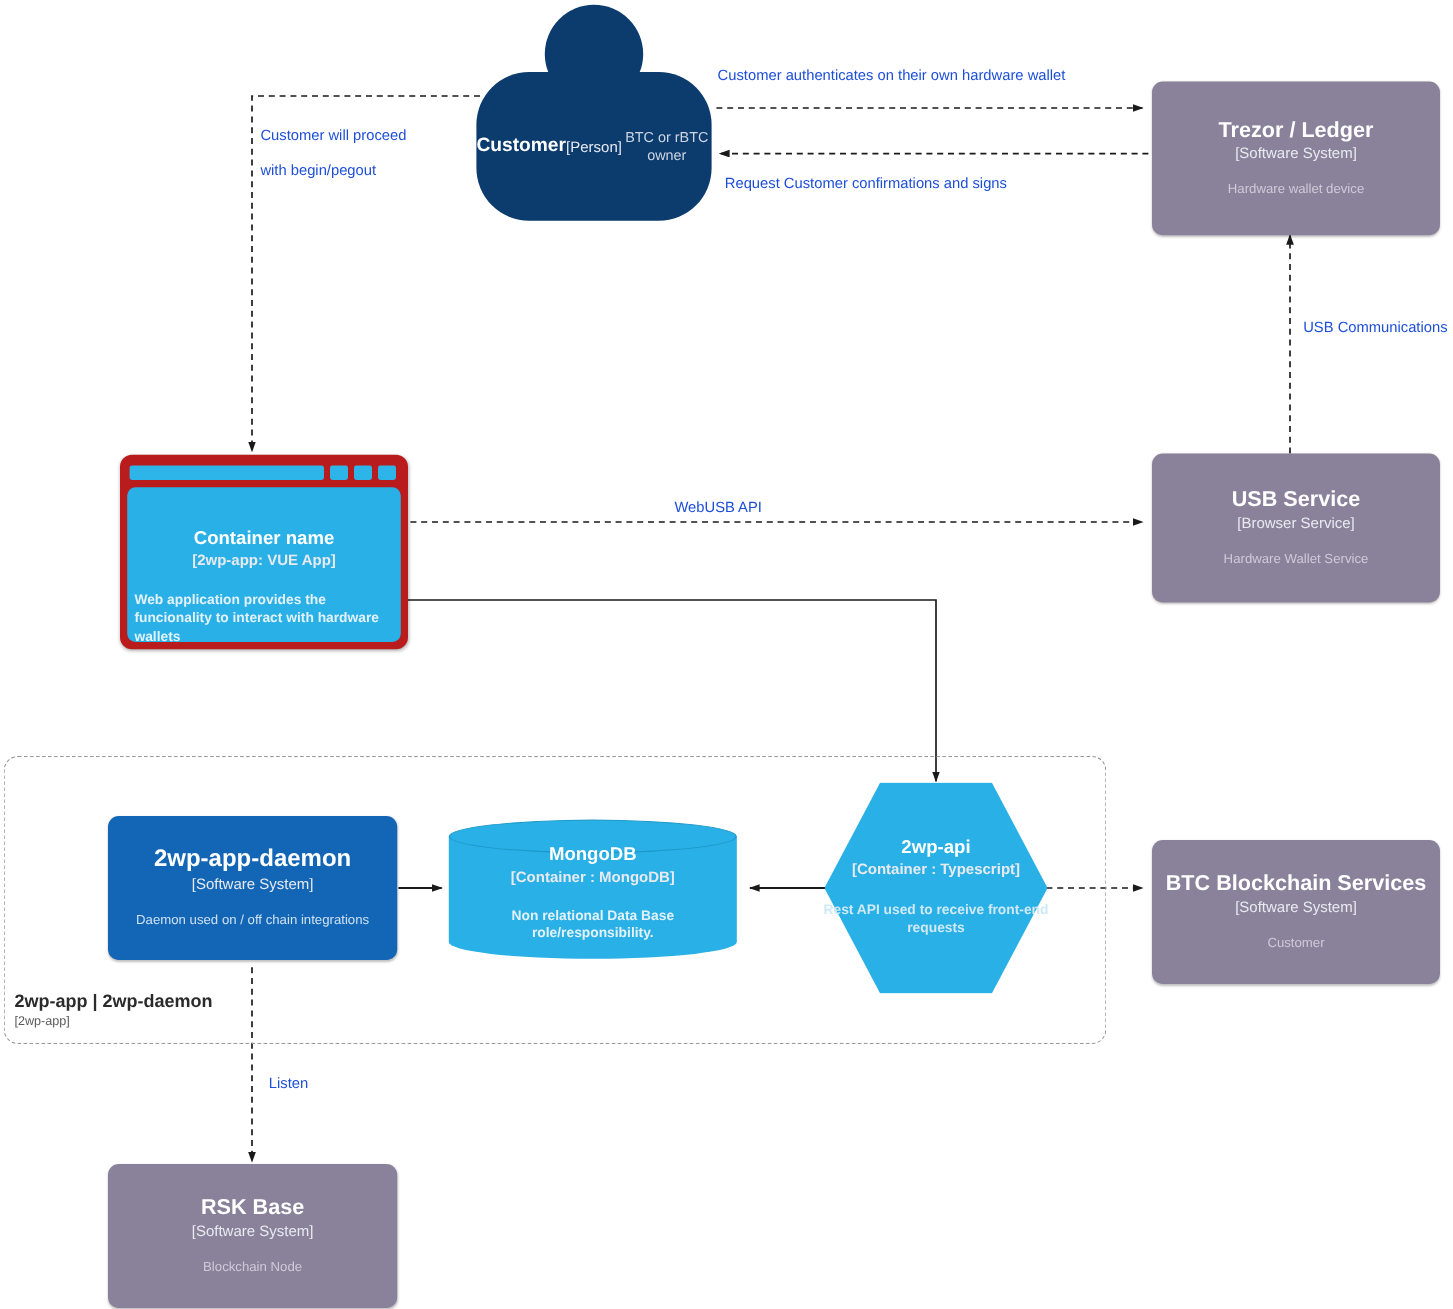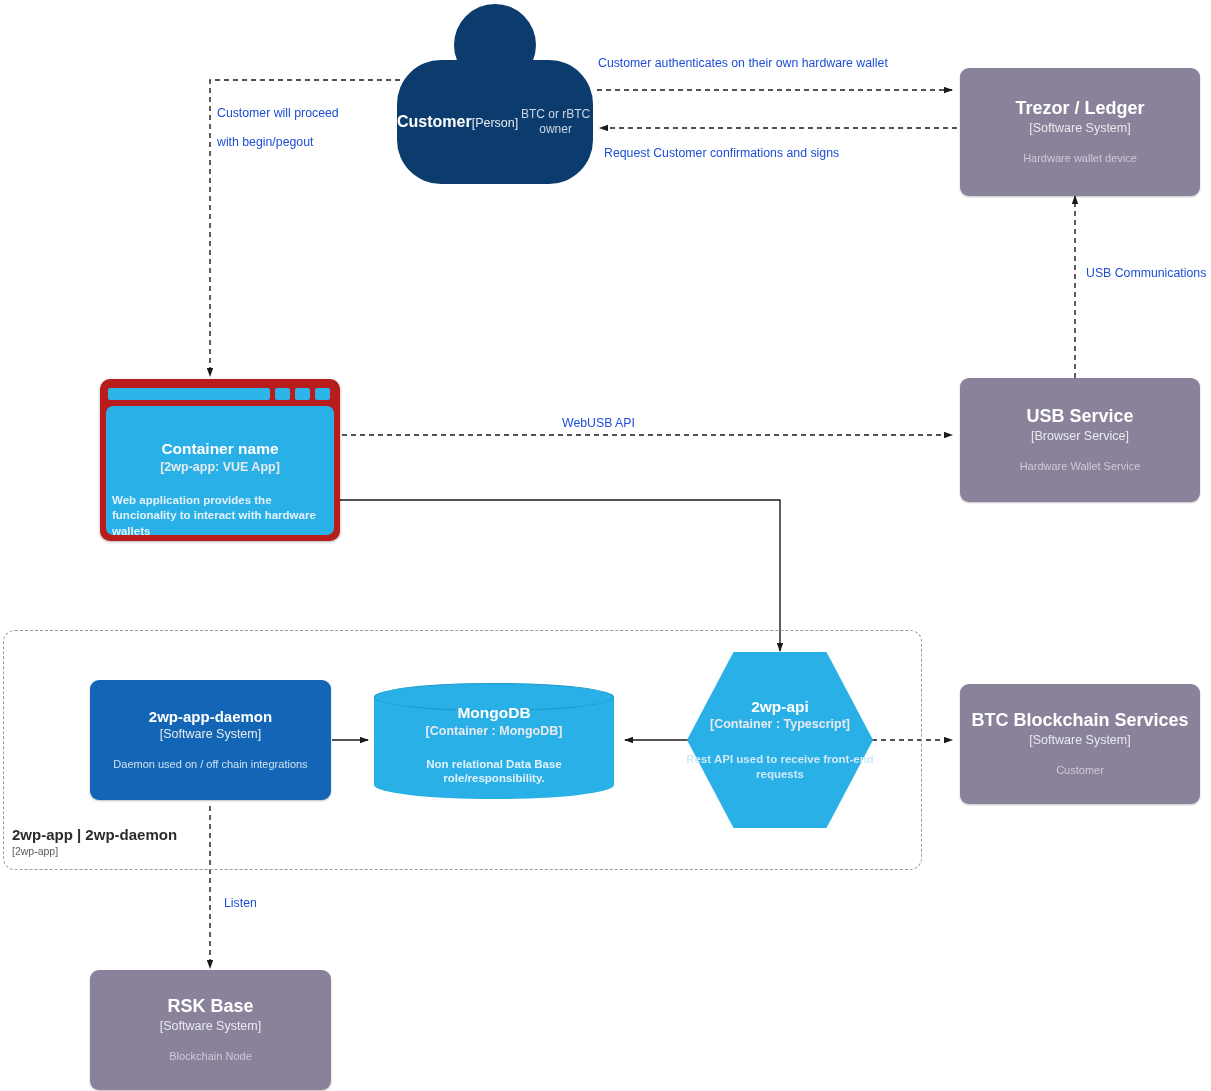--- a/index.html
+++ b/index.html
@@ -21,21 +21,21 @@
   .n-desc{color:#d4d7e0;line-height:1.25;}
 
   
   .sys{background:#8a829b;border-radius:9px;box-shadow:0 1px 2px rgba(0,0,0,.25);}
   .sys .n-name{font-size:18px;}
   .sys .n-tech{font-size:12.5px;margin-top:2px;}
   .sys .n-desc{font-size:11px;margin-top:16px;color:#cfcad8;}
 
   
   .sysblue{background:#1266b5;border-radius:9px;box-shadow:0 1px 2px rgba(0,0,0,.25);}
-  .sysblue .n-name{font-size:15px;}
+  .sysblue .n-name{font-size:20px;}
   .sysblue .n-tech{font-size:12.5px;margin-top:2px;}
   .sysblue .n-desc{font-size:11px;margin-top:16px;color:#cfe0f2;}
 
   
   .person-wrap{position:absolute;}
   .person-head{position:absolute;left:50%;transform:translateX(-50%);
      width:82px;height:82px;border-radius:50%;background:#0c3c6e;top:0;}
   .person-body{position:absolute;left:0;top:56px;width:100%;height:124px;
      background:#0c3c6e;border-radius:44px;display:flex;
      align-items:center;justify-content:center;text-align:center;}
@@ -199,21 +199,21 @@
 
   <div class="hexwrap" style="left:687px;top:652px;width:186px;height:176px;">
     <div class="hexshape"></div>
     <div class="hextxt">
       <div class="n-name">2wp-api</div>
       <div class="n-tech">[Container : Typescript]</div>
       <div class="n-desc">Rest API used to receive front-end requests</div>
     </div>
   </div>
 
-  <div class="node sys" style="left:960px;top:684px;width:240px;height:120px;">
+  <div class="node sys" style="left:960px;top:700px;width:240px;height:120px;">
     <div class="n-name">BTC Blockchain Services</div>
     <div class="n-tech">[Software System]</div>
     <div class="n-desc">Customer</div>
   </div>
 
   <div class="node sys" style="left:90px;top:970px;width:241px;height:120px;">
     <div class="n-name">RSK Base</div>
     <div class="n-tech">[Software System]</div>
     <div class="n-desc">Blockchain Node</div>
   </div>

